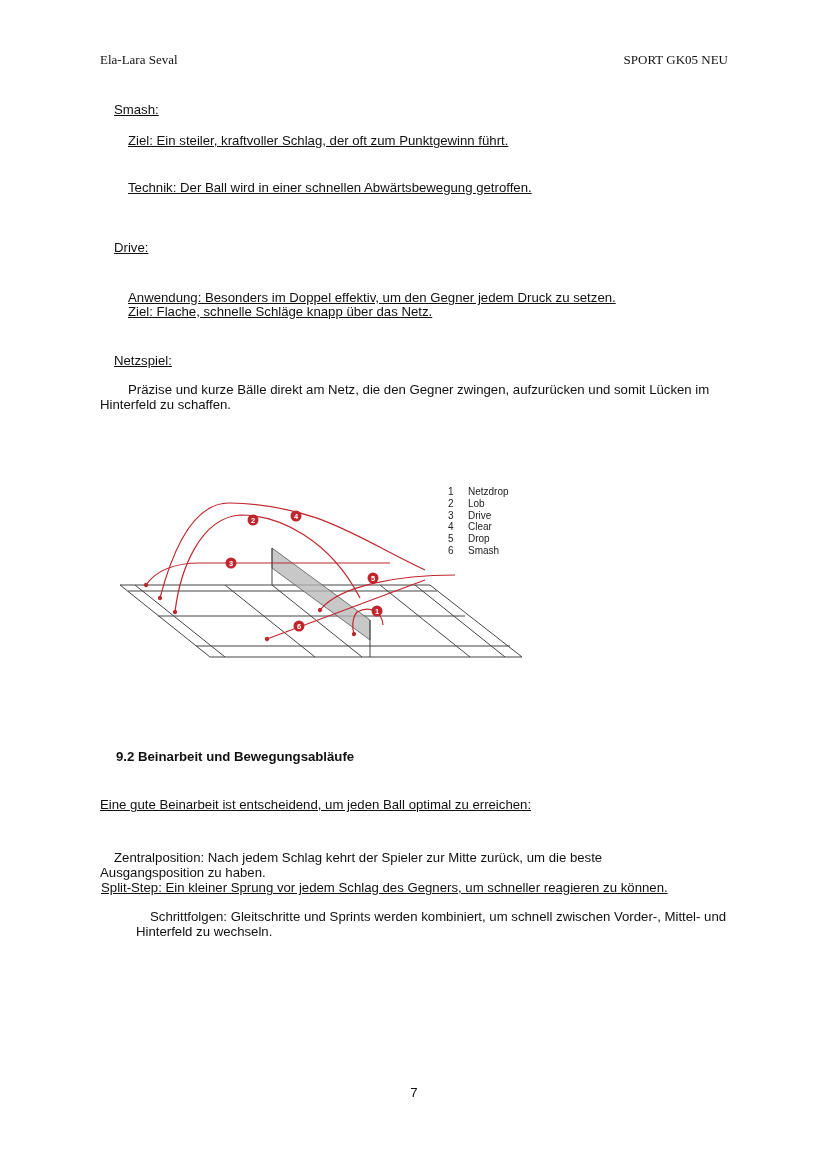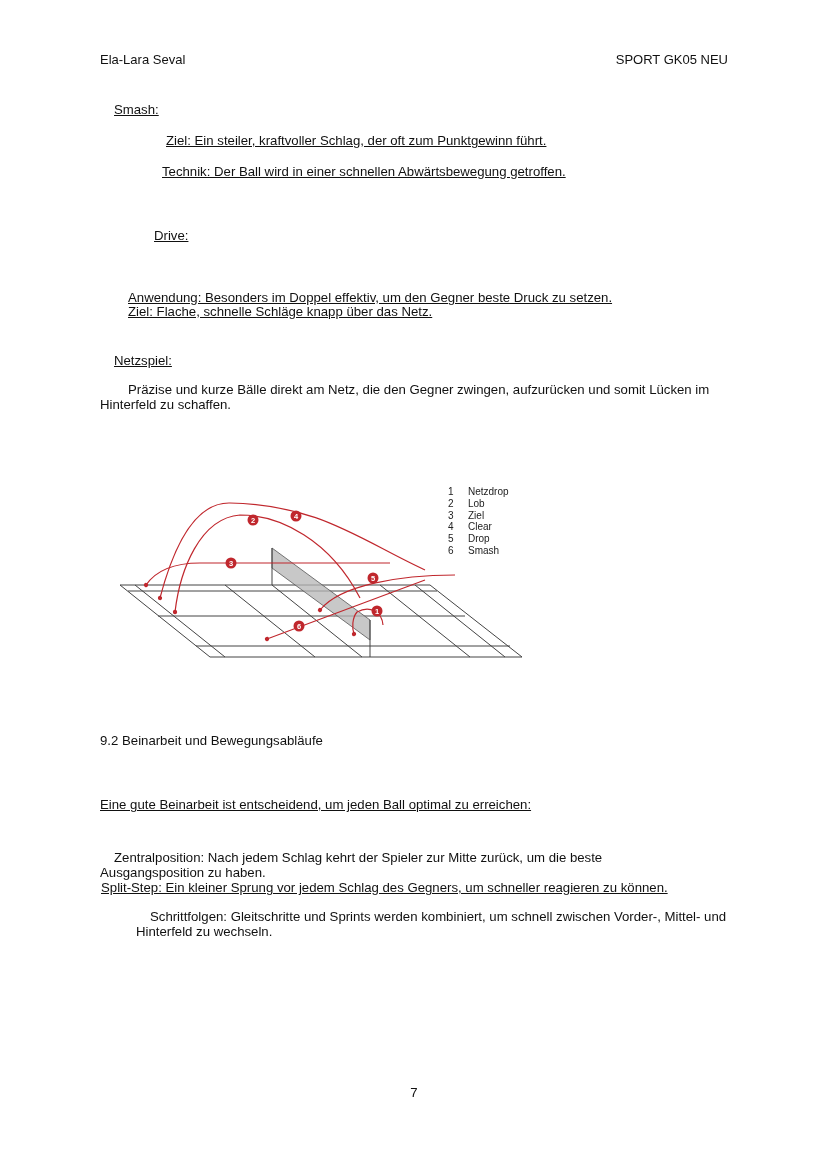--- a/index.html
+++ b/index.html
@@ -1,44 +1,44 @@
 <!DOCTYPE html>
 <html><head>
 <meta charset="utf-8">
 <style>
   html, body { margin:0; padding:0; background:#ffffff; }
   body { width:828px; height:1171px; position:relative; overflow:hidden;
          font-family:"Liberation Sans", "DejaVu Sans", sans-serif; color:#111; }
-  .hdr { position:absolute; top:52px; font-size:13px; }
+  .hdr { position:absolute; top:52px; font-size:13px;font-family:Liberation Serif, serif; }
   .hdr-left { left:100px; }
   .hdr-right { right:100px; }
   .t { position:absolute; font-size:13.2px; line-height:20px; white-space:nowrap;text-decoration:underline; }
   .wrap { position:absolute; font-size:13.2px; line-height:15px; width:630px; white-space:normal; }
   .ind1 { text-indent:14px; }
   .ind2 { text-indent:28px; }
-  h2 { position:absolute; margin:0; font-size:13.2px; font-weight:normal; left:100px; top:733px; }
+  h2 { position:absolute; margin:16px; font-size:13.2px; font-weight:bold; left:100px; top:733px; }
   .pageno { position:absolute; top:1085px; left:0; width:828px; text-align:center; font-size:13.2px; }
   #diagram { position:absolute; left:110px; top:478px; }
   .legend { position:absolute; left:448px; top:486px; font-size:10px; line-height:11.8px; color:#222; }
   .legend .row { display:flex; }
   .legend .n { width:20px; }
 </style>
 </head>
 <body>
 
 <div class="hdr hdr-left">Ela-Lara Seval</div>
 <div class="hdr hdr-right">SPORT GK05 NEU</div>
 
 <div class="t" style="left:114px;top:100px;">Smash:</div>
-<div class="t" style="left:128px;top:131px;margin-left:38px;">Ziel: Ein steiler, kraftvoller Schlag, der oft zum Punktgewinn führt.</div>
-<div class="t" style="left:128px;top:162px;margin-left:34px;">Technik: Der Ball wird in einer schnellen Abwärtsbewegung getroffen.</div>
+<div class="t" style="left:128px;top:131px;">Ziel: Ein steiler, kraftvoller Schlag, der oft zum Punktgewinn führt.</div>
+<div class="t" style="left:128px;top:178px;">Technik: Der Ball wird in einer schnellen Abwärtsbewegung getroffen.</div>
 
-<div class="t" style="left:114px;top:226px;margin-left:40px;">Drive:</div>
+<div class="t" style="left:114px;top:238px;">Drive:</div>
 <div class="t" style="left:128px;top:257px;margin-top:45px;">Ziel: Flache, schnelle Schläge knapp über das Netz.</div>
-<div class="t" style="left:128px;top:288px;">Anwendung: Besonders im Doppel effektiv, um den Gegner beste Druck zu setzen.</div>
+<div class="t" style="left:128px;top:288px;">Anwendung: Besonders im Doppel effektiv, um den Gegner jedem Druck zu setzen.</div>
 
 <div class="t" style="left:114px;top:351px;">Netzspiel:</div>
 <div class="wrap ind2" style="left:100px;top:382px;width:625px;">Präzise und kurze Bälle direkt am Netz, die den Gegner zwingen, aufzurücken und somit Lücken im Hinterfeld zu schaffen.</div>
 
 <svg id="diagram" width="420" height="190" viewBox="110 478 420 190" xmlns="http://www.w3.org/2000/svg">
   <defs>
     <marker id="ah" markerWidth="6" markerHeight="6" refX="3" refY="3" orient="auto">
       <circle cx="3" cy="3" r="1.8" fill="#c0272d"></circle>
     </marker>
   </defs>
@@ -109,21 +109,21 @@
   <div class="row">
       <span class="n">1</span>
       <span>Netzdrop</span>
     </div>
   <div class="row">
       <span class="n">2</span>
       <span>Lob</span>
     </div>
   <div class="row">
       <span class="n">3</span>
-      <span>Ziel</span>
+      <span>Drive</span>
     </div>
   <div class="row">
       <span class="n">4</span>
       <span>Clear</span>
     </div>
   <div class="row">
       <span class="n">5</span>
       <span>Drop</span>
     </div>
   <div class="row">

